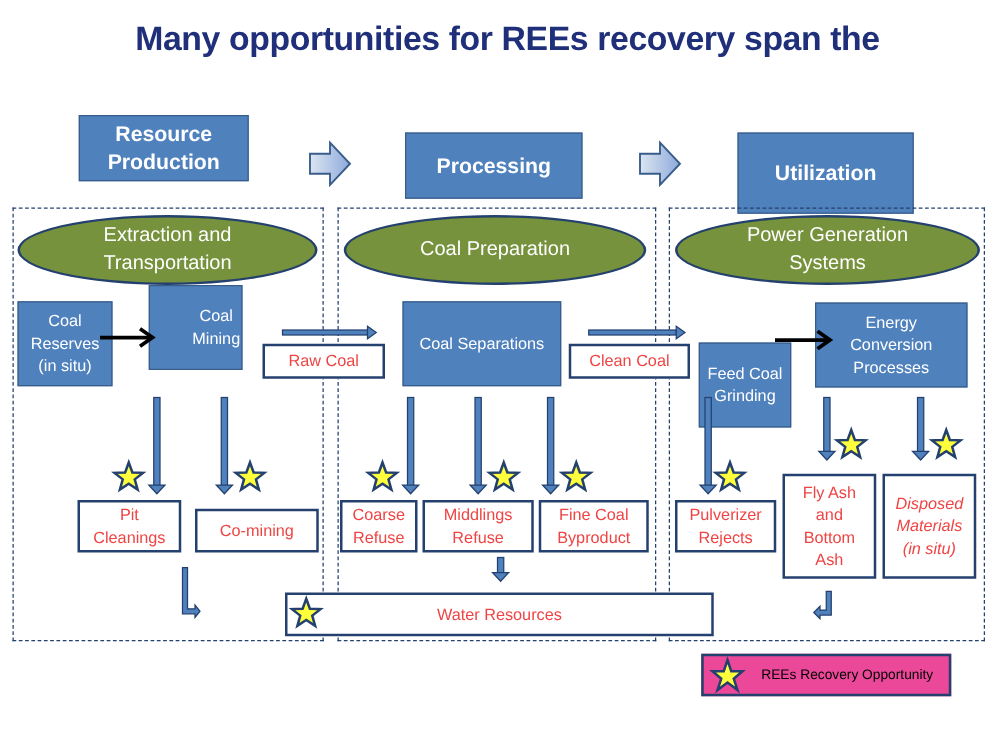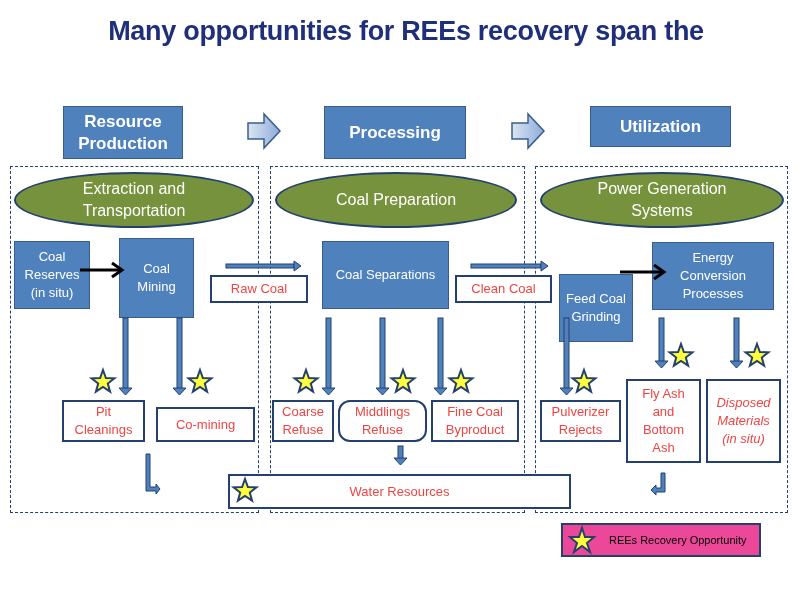--- a/index.html
+++ b/index.html
@@ -14,48 +14,48 @@
   .legend { background:#ec4899; border:2px solid #24406e; font-size:11px; color:#000; display:flex; align-items:center; }
   svg { position:absolute; left:0; top:0; }
 </style>
 </head>
 <body>
 
 <div class="abs title">
   <div>Many opportunities for REEs recovery span the</div>
 </div>
 
-<div class="abs stage" style="left:63px;top:106px;width:120px;height:53px;">
+<div class="abs stage" style="left:63px;top:92px;width:136px;height:53px;">
     <span>Resource Production</span>
   </div>
 <div class="abs stage" style="left:324px;top:106px;width:142px;height:53px;">
     <span>Processing</span>
   </div>
-<div class="abs stage" style="left:590px;top:106px;width:141px;height:41px;">
+<div class="abs stage" style="left:590px;top:106px;width:141px;height:65px;">
     <span>Utilization</span>
   </div>
 
 <div class="abs zone" style="left:10px;top:166px;width:249px;height:347px;"></div>
 <div class="abs zone" style="left:270px;top:166px;width:255px;height:347px;"></div>
 <div class="abs zone" style="left:535px;top:166px;width:253px;height:347px;"></div>
 
 <div class="abs oval" style="left:14px;top:172px;width:240px;height:56px;">
     <span style="width:140px;">Extraction and Transportation</span>
   </div>
 <div class="abs oval" style="left:275px;top:172px;width:242px;height:56px;">
     <span>Coal Preparation</span>
   </div>
 <div class="abs oval" style="left:540px;top:172px;width:244px;height:56px;">
     <span style="width:160px;">Power Generation Systems</span>
   </div>
 
 <div class="abs proc" style="left:14px;top:241px;width:76px;height:68px;">
     <span style="width:60px;">Coal Reserves (in situ)</span>
   </div>
-<div class="abs proc" style="left:119px;top:238px;width:75px;height:80px;">
+<div class="abs proc" style="left:119px;top:228px;width:75px;height:68px;justify-content:flex-end;">
     <span style="width:40px;">Coal Mining</span>
   </div>
 <div class="abs proc" style="left:322px;top:241px;width:127px;height:68px;">
     <span>Coal Separations</span>
   </div>
 <div class="abs proc" style="left:559px;top:242px;width:74px;height:68px;margin-top:32px;">
     <span style="width:60px;">Feed Coal Grinding</span>
   </div>
 <div class="abs proc" style="left:652px;top:242px;width:122px;height:68px;">
     <span style="width:80px;">Energy Conversion Processes</span>
@@ -70,21 +70,21 @@
 
 <div class="abs out" style="left:62px;top:400px;width:83px;height:42px;">
     <span style="width:60px;">Pit Cleanings</span>
   </div>
 <div class="abs out" style="left:156px;top:407px;width:99px;height:35px;">
     <span>Co-mining</span>
   </div>
 <div class="abs out" style="left:272px;top:400px;width:62px;height:42px;">
     <span style="width:50px;">Coarse Refuse</span>
   </div>
-<div class="abs out" style="left:338px;top:400px;width:89px;height:42px;border-radius:12px;">
+<div class="abs out" style="left:338px;top:400px;width:89px;height:42px;">
     <span style="width:70px;">Middlings Refuse</span>
   </div>
 <div class="abs out" style="left:431px;top:400px;width:88px;height:42px;">
     <span style="width:75px;">Fine Coal Byproduct</span>
   </div>
 <div class="abs out" style="left:540px;top:400px;width:81px;height:42px;">
     <span style="width:70px;">Pulverizer Rejects</span>
   </div>
 <div class="abs out" style="left:626px;top:379px;width:75px;height:84px;">
     <span style="width:55px;">Fly Ash and Bottom Ash</span>

